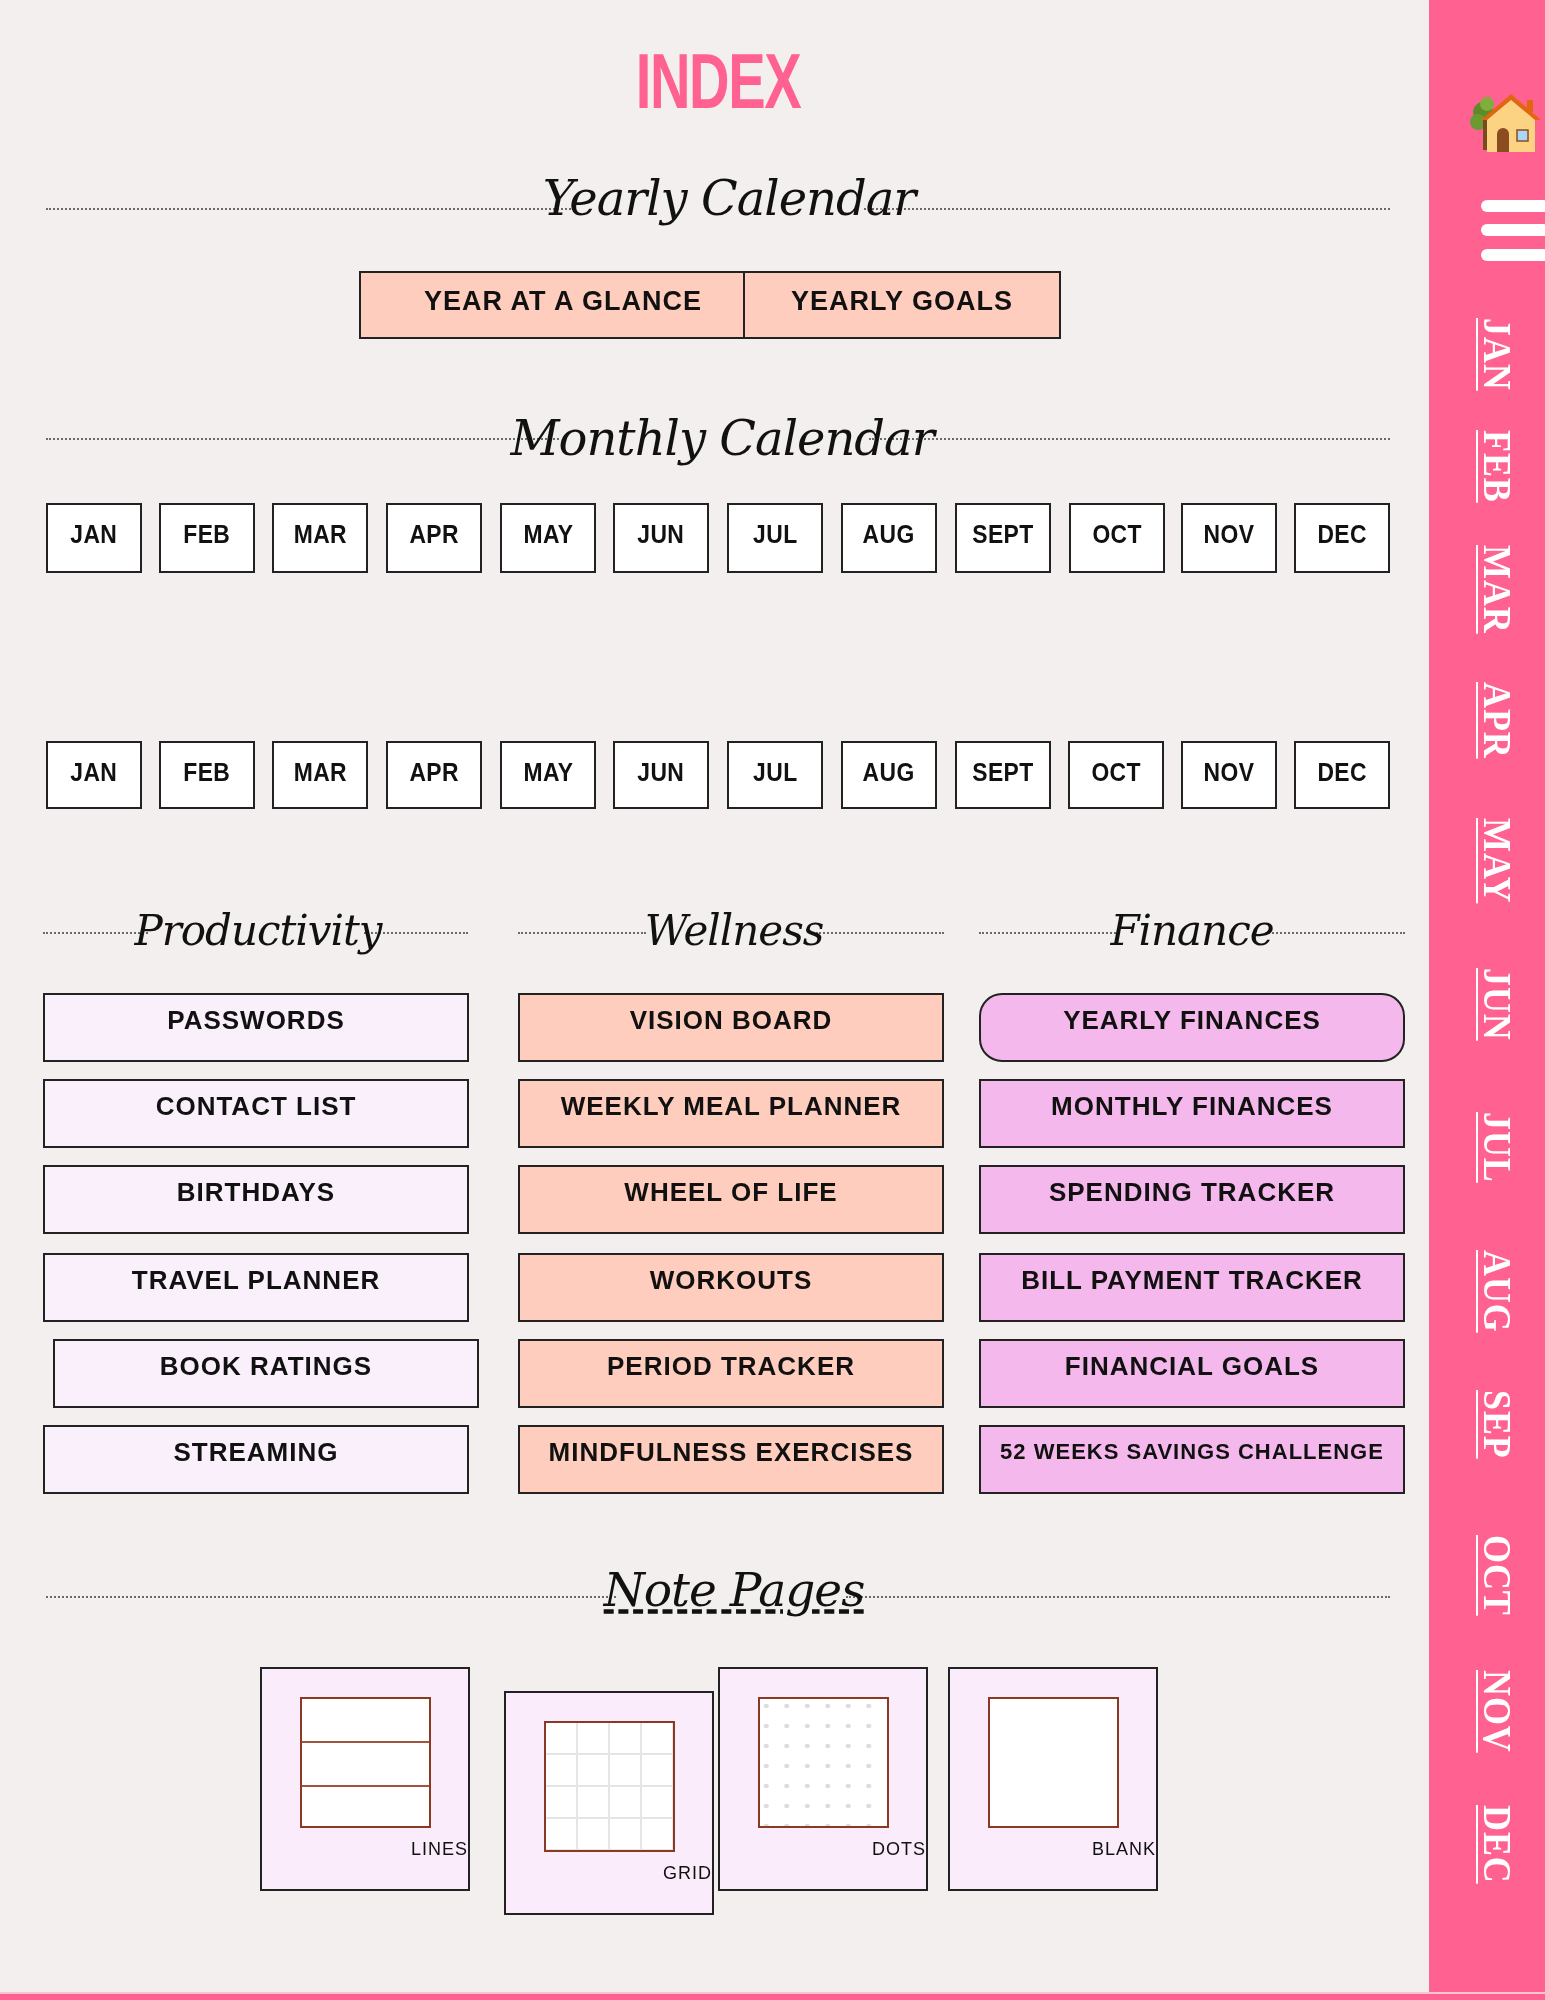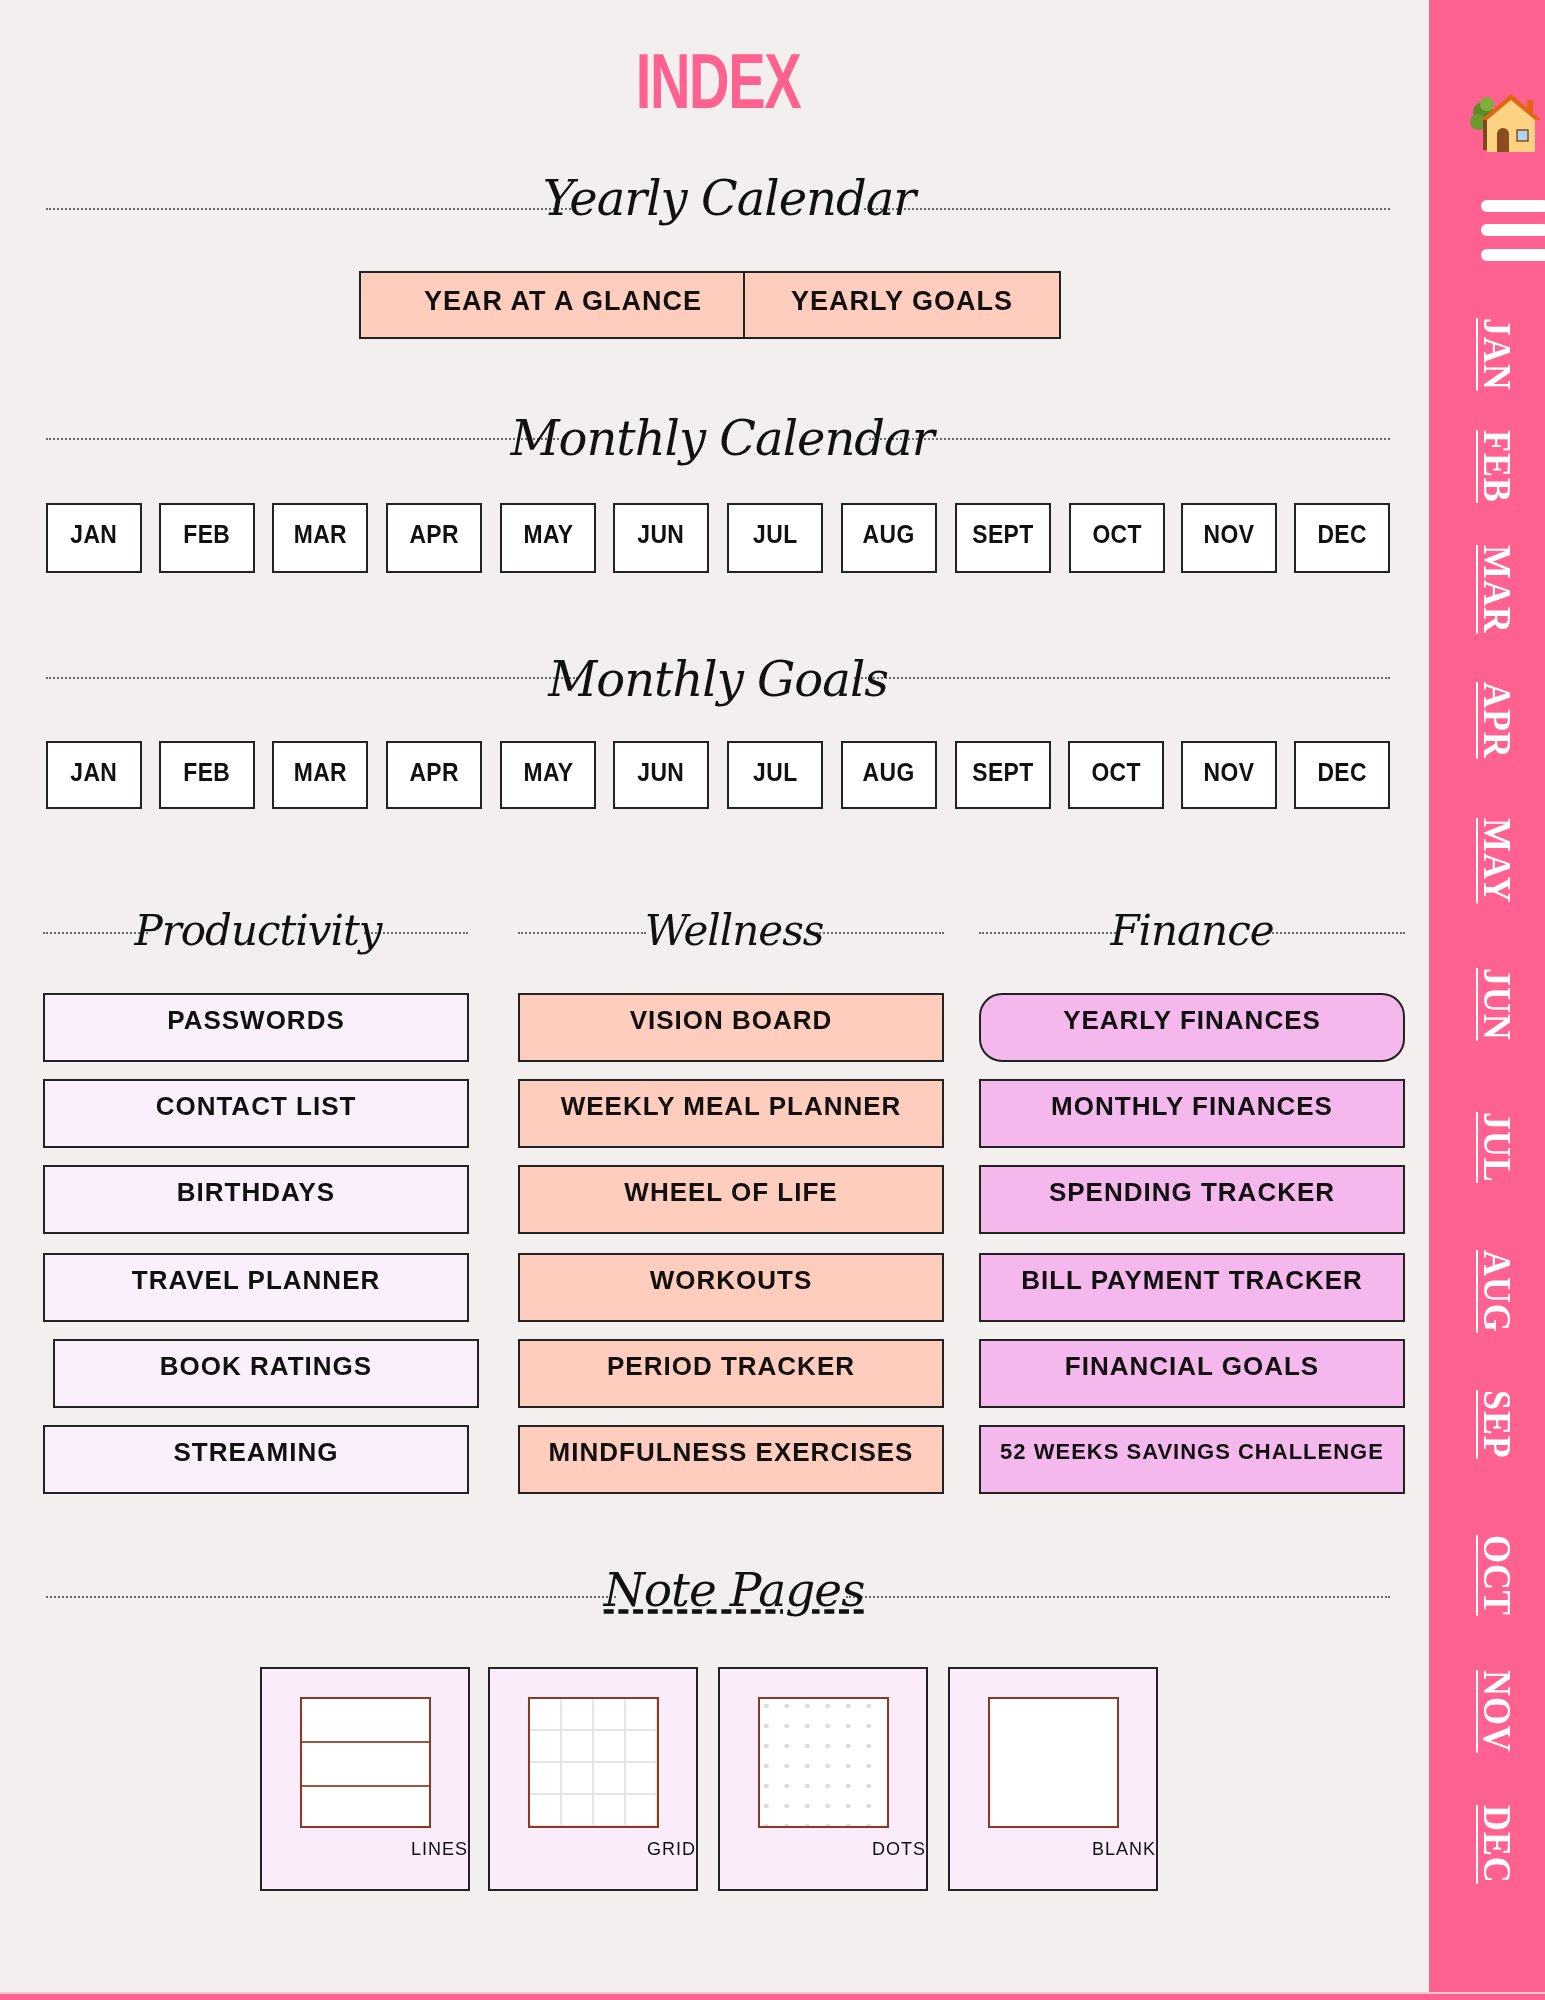--- a/index.html
+++ b/index.html
@@ -153,25 +153,20 @@
         <span>OCT</span>
       </div>
     <div class="btn month-btn white" style="left:1181px; top:503px;">
         <span>NOV</span>
       </div>
     <div class="btn month-btn white" style="left:1294px; top:503px;">
         <span>DEC</span>
       </div>
   </div>
 
-  <div class="sec-header" style="left:46px; top:657px; width:1344px;">
-    <div class="dots" style="left:0; width:532px;"></div>
-    <div class="dots" style="left:808px; width:536px;"></div>
-    <div class="script" style="left:672px; top:-6px; font-size:48px;">Monthly Goals</div>
-  </div>
   <div>
     <div class="btn month-btn white" style="left:46px; top:741px; height:68px;">
         <span>JAN</span>
       </div>
     <div class="btn month-btn white" style="left:159px; top:741px; height:68px;">
         <span>FEB</span>
       </div>
     <div class="btn month-btn white" style="left:272px; top:741px; height:68px;">
         <span>MAR</span>
       </div>
@@ -288,21 +283,21 @@
     <div class="script" style="left:688px; top:-14px; font-size:47px; text-decoration: underline dashed;">Note Pages</div>
   </div>
 
   <div class="note-card" style="left:260px;">
     <div class="preview lines">
       <div class="ln" style="top:42px;"></div>
       <div class="ln" style="top:86px;"></div>
     </div>
     <div class="label">LINES</div>
   </div>
-  <div class="note-card" style="left:488px;">
+  <div class="note-card" style="left:504px;margin-top:24px;">
     <div class="preview grid"></div>
     <div class="label">GRID</div>
   </div>
   <div class="note-card" style="left:718px;">
     <div class="preview dots"></div>
     <div class="label">DOTS</div>
   </div>
   <div class="note-card" style="left:948px;">
     <div class="preview"></div>
     <div class="label">BLANK</div>

